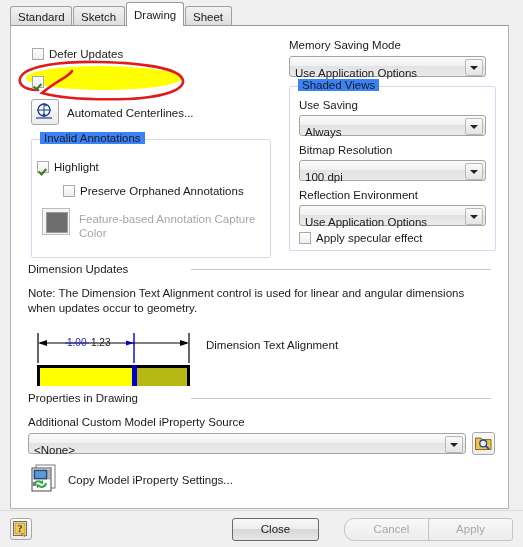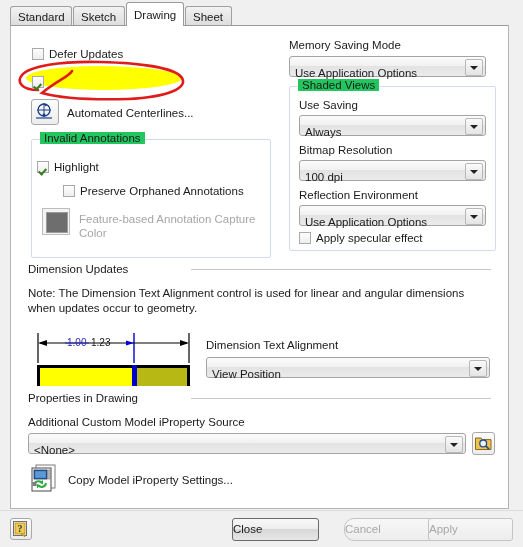--- a/index.html
+++ b/index.html
@@ -101,21 +101,21 @@
   
   .group {
     position: absolute;
     box-sizing: border-box;
     border: 1px solid #d3dced;
     border-radius: 2px;
   }
   .group > .gtitle {
     position: absolute;
     top: -8px; left: 8px;
-    background: #22c55e;
+    background: #3b82f6;
     padding: 0 4px;
     font-size: 11.5px;
     color: #1a1a1a;
     white-space: nowrap;
   }
 
   
   .combo {
     position: absolute;
     box-sizing: border-box;
@@ -186,20 +186,21 @@
   }
   .dlgbtn {
     position: absolute;
     box-sizing: border-box;
     height: 23px;
     border: 1px solid #a2a2a2;
     border-radius: 3px;
     background: linear-gradient(to bottom,#fafafa 0%,#f0f0f0 45%,#dedede 50%,#eaeaea 100%);
     font-size: 11.5px;
     color: #1a1a1a;
+    text-align: center;
     line-height: 21px;
     cursor: default;
   }
   .dlgbtn.default {
     border-color: #6a6a6a;
     background: linear-gradient(to bottom,#f8f8f8 0%,#eeeeee 45%,#d8d8d8 50%,#e6e6e6 100%);
   }
   .dlgbtn.disabled {
     color: #a8a8a8;
     border-color: #c4c4c4;
@@ -330,24 +331,20 @@
       <text x="68" y="25" font-family="Liberation Sans, sans-serif" font-size="10" fill="#1a1a1a">1.23</text>
 
       <rect x="14" y="44" width="153" height="21" fill="#000"></rect>
       <rect x="17" y="47" width="92" height="18" fill="#ffff00"></rect>
       <rect x="114" y="47" width="50" height="18" fill="#b8b814"></rect>
       <rect x="109" y="44" width="5" height="21" fill="#0000d0"></rect>
     </svg>
   </div>
 
   <div class="lbl" style="left:195px; top:312px;">Dimension Text Alignment</div>
-  <div class="combo" style="left:195px; top:331px; width:284px;">
-    <span class="ctext">View Position</span>
-    <span class="arrowbox"></span>
-  </div>
 
   <div class="sechdr" style="left:17px; top:366px;">Properties in Drawing</div>
   <div class="secrule" style="left:180px; top:372px; width:300px;"></div>
 
   <div class="lbl" style="left:17px; top:389px;">Additional Custom Model iProperty Source</div>
   <div class="combo" style="left:17px; top:407px; width:438px;">
     <span class="ctext">&lt;None&gt;</span>
     <span class="arrowbox"></span>
   </div>
 

